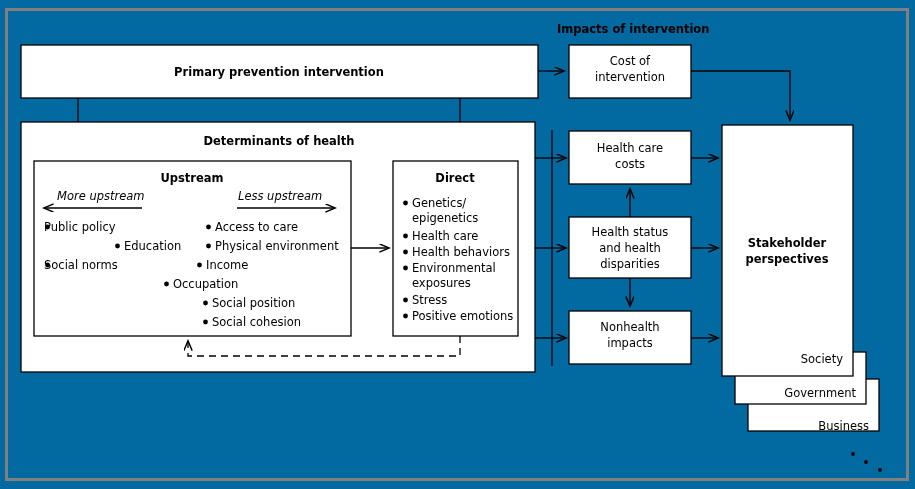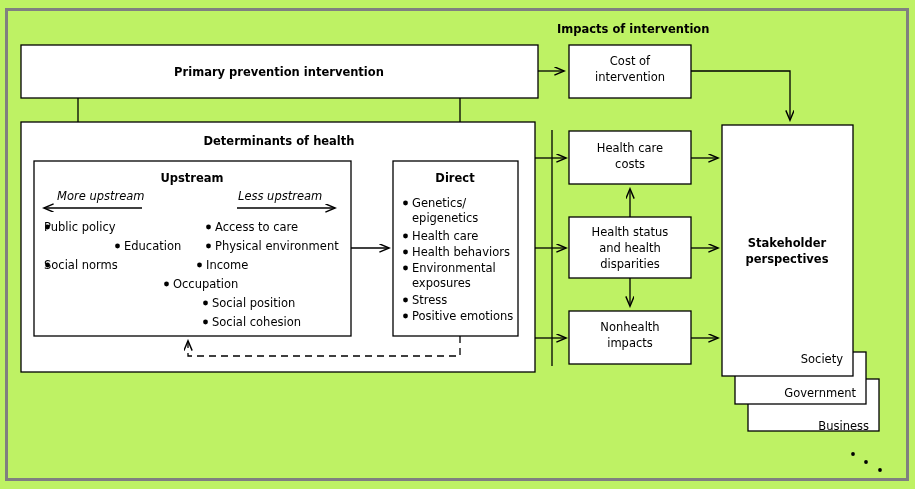--- a/index.html
+++ b/index.html
@@ -4,21 +4,21 @@
 <style>
   html, body {
     margin: 0;
     padding: 0;
     background: #ffffff;
   }
   #canvas {
     position: relative;
     width: 915px;
     height: 489px;
-    background: #bef264;
+    background: #0369a1;
     font-family: "DejaVu Sans", sans-serif;
     overflow: hidden;
   }
   svg { display: block; }
   .bx { fill: #ffffff; stroke: #000000; stroke-width: 1.3; }
   .ln { stroke: #000000; stroke-width: 1.3; fill: none; }
   .arrowline { stroke: #000000; stroke-width: 1.3; fill: none; marker-end: url(#ah); }
   .arrowline-d { stroke: #000000; stroke-width: 1.3; fill: none; stroke-dasharray: 7 5; marker-end: url(#ah); }
   .frame { fill: none; stroke: #808080; stroke-width: 3; }
   text { fill: #000000; }

